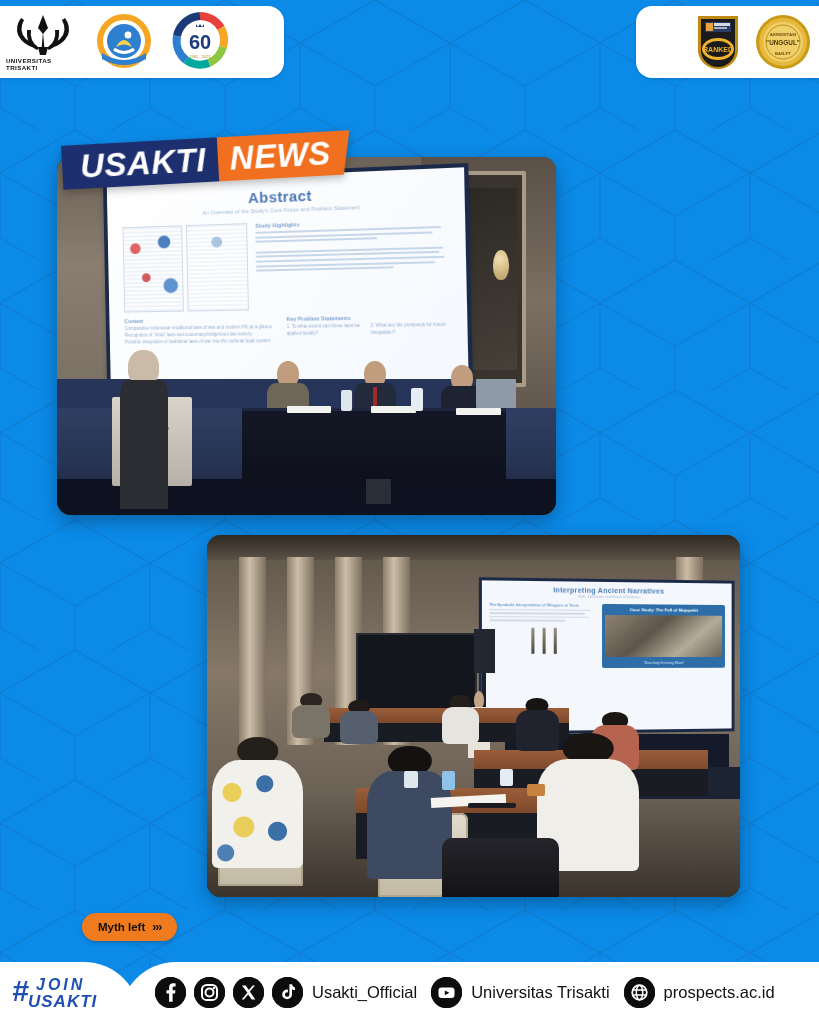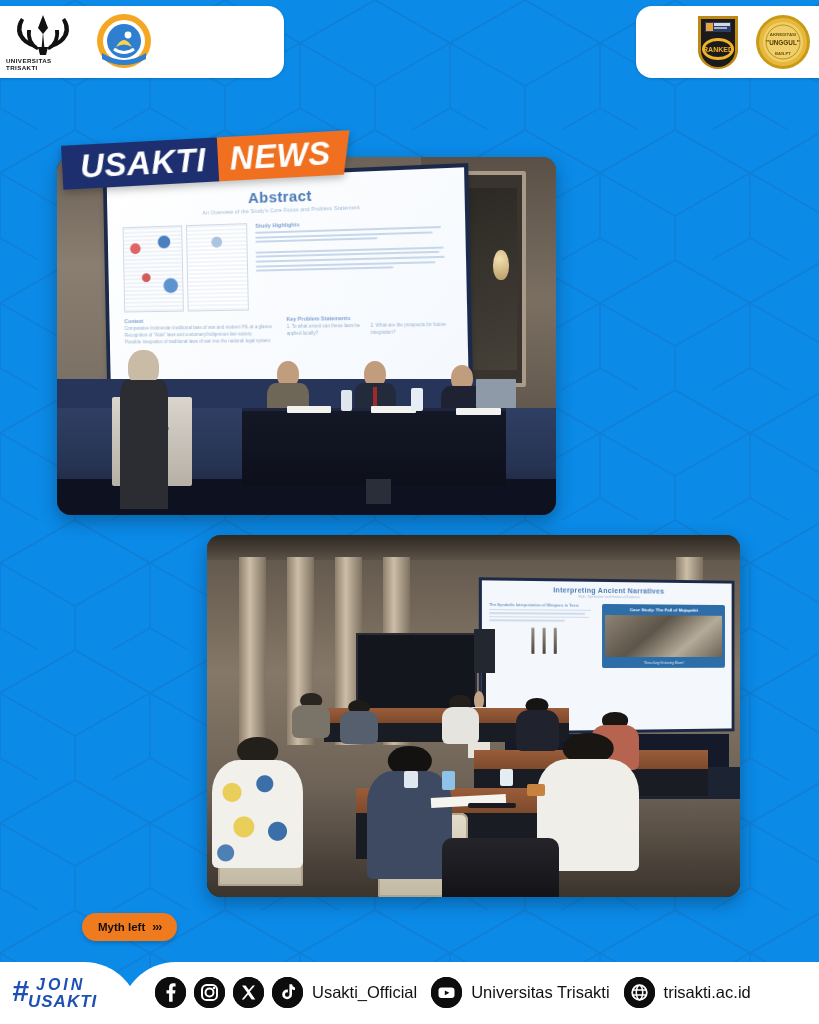--- a/index.html
+++ b/index.html
@@ -241,20 +241,36 @@
       <circle cx="30" cy="30" r="27" fill="#f5a623"></circle>
       <circle cx="30" cy="30" r="21" fill="#ffffff"></circle>
       <circle cx="30" cy="30" r="17" fill="#2f7fd1"></circle>
       <path d="M22 36 Q30 22 38 36 Q30 31 22 36 Z" fill="#ffd24d"></path>
       <circle cx="34" cy="24" r="3.4" fill="#ffffff"></circle>
       <path d="M20 38 Q30 45 40 38" stroke="#ffffff" stroke-width="3" fill="none"></path>
       <path d="M8 42 Q30 56 52 42 L52 48 Q30 60 8 48 Z" fill="#2f7fd1"></path>
     </svg>
   </div>
 
+  <div class="logo-60">
+    <svg width="60" height="60" viewBox="0 0 60 60">
+      <g fill="none" stroke-width="8">
+        <path d="M30 5 A25 25 0 0 1 51 17" stroke="#e8403a"></path>
+        <path d="M51 17 A25 25 0 0 1 53 36" stroke="#f5a623"></path>
+        <path d="M53 36 A25 25 0 0 1 39 52" stroke="#8dc63f"></path>
+        <path d="M39 52 A25 25 0 0 1 16 49" stroke="#00a99d"></path>
+        <path d="M16 49 A25 25 0 0 1 7 25" stroke="#2f7fd1"></path>
+        <path d="M7 25 A25 25 0 0 1 30 5" stroke="#1b3a78"></path>
+      </g>
+      <circle cx="30" cy="30" r="17" fill="#ffffff"></circle>
+      <text x="30" y="38" font-family="Liberation Sans, sans-serif" font-size="20" font-weight="bold" fill="#1b3a78" text-anchor="middle">60</text>
+      <text x="30" y="47" font-family="Liberation Sans, sans-serif" font-size="4" fill="#b98b2a" text-anchor="middle">1965 - 2025</text>
+      <path d="M26 13 l2 3 l2-3 l2 3 l2-3 v3 h-8 z" fill="#1b3a78"></path>
+    </svg>
+  </div>
 </div>
 
 <div class="header-bar" id="header-right-bar">
   <div class="badge-ranked">
     <svg width="46" height="58" viewBox="0 0 46 58">
       <path d="M3 3 h40 v36 a20 20 0 0 1 -20 17 a20 20 0 0 1 -20 -17 z" fill="#c08a12"></path>
       <path d="M6 6 h34 v33 a17 17 0 0 1 -17 15 a17 17 0 0 1 -17 -15 z" fill="#1b1b1b"></path>
       <rect x="10" y="9" width="26" height="10" fill="#2b3d66"></rect>
       <rect x="11" y="10" width="7" height="8" fill="#e8a33d"></rect>
       <rect x="19" y="10" width="16" height="3" fill="#ffffff" opacity=".8"></rect>
@@ -533,15 +549,15 @@
     </span>
     <span class="slabel">Universitas Trisakti</span>
     <span class="sicon">
       <svg width="31" height="31" viewBox="0 0 31 31">
           <circle cx="15.5" cy="15.5" r="15.5" fill="#0d0d0d"></circle>
           <circle cx="15.5" cy="15.5" r="7.3" fill="none" stroke="#fff" stroke-width="1.8"></circle>
           <ellipse cx="15.5" cy="15.5" rx="3.2" ry="7.3" fill="none" stroke="#fff" stroke-width="1.5"></ellipse>
           <path d="M8.4 13h14.2M8.4 18h14.2" stroke="#fff" stroke-width="1.5"></path>
         </svg>
     </span>
-    <span class="slabel">trisakti.ac.id</span>
+    <span class="slabel">prospects.ac.id</span>
   </div>
 </div>
 
 </body></html>

